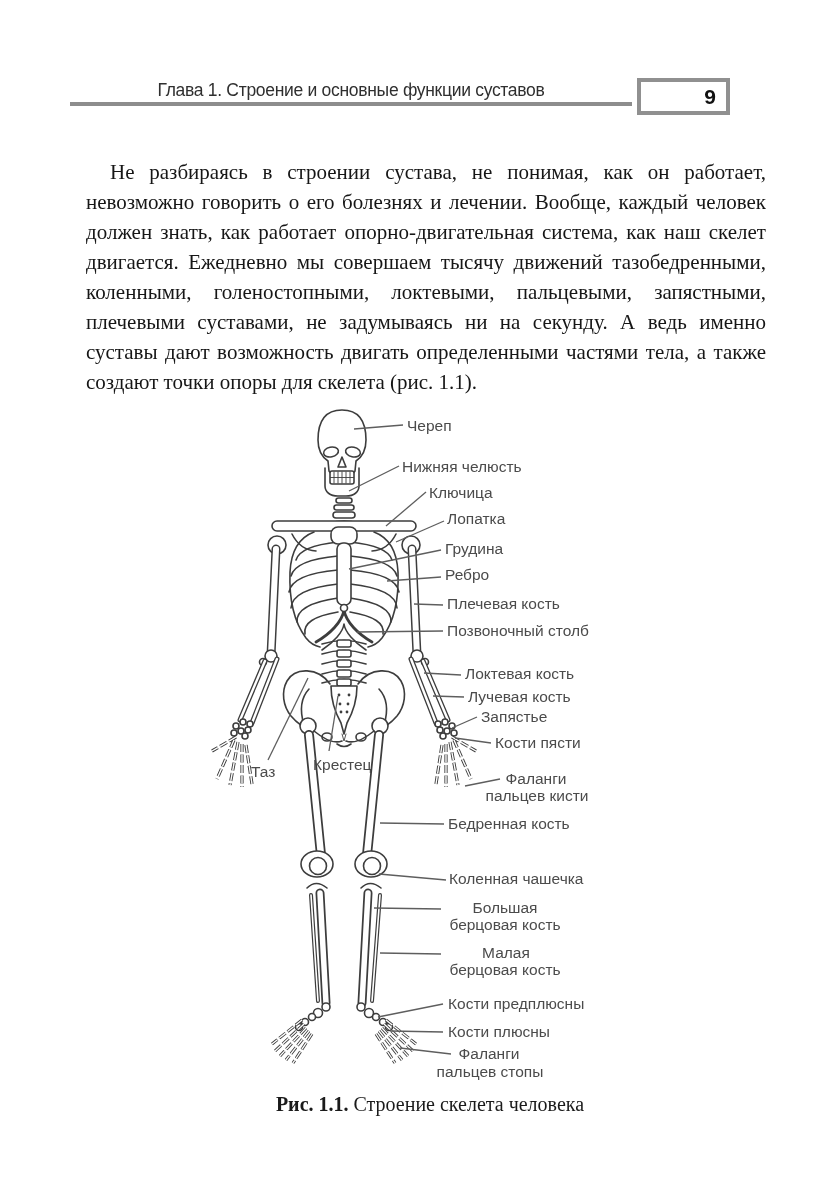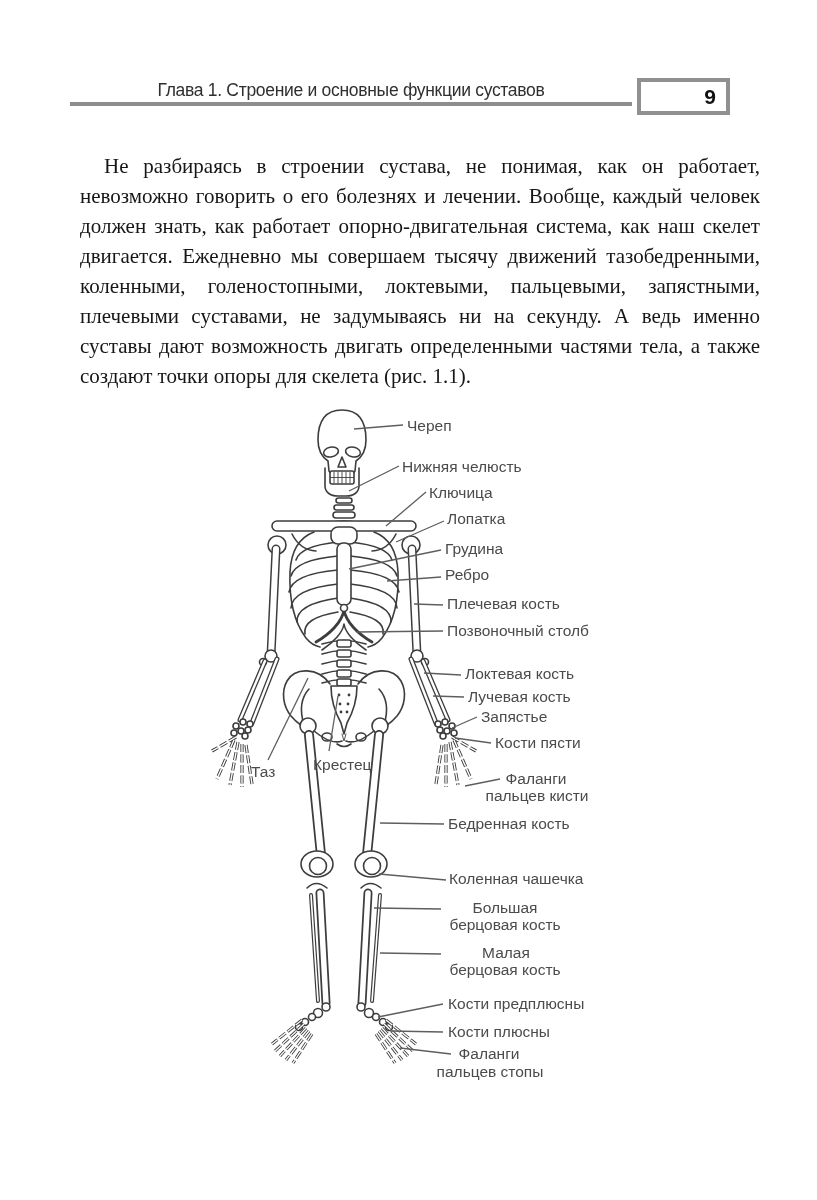--- a/index.html
+++ b/index.html
@@ -7,21 +7,21 @@
         font-family:"Liberation Serif", serif;}
   
   .chapter-title{position:absolute;top:80px;left:70px;width:562px;text-align:center;
         font-family:"Liberation Sans", sans-serif;font-size:17.5px;letter-spacing:-0.3px;color:#2f2f2f;}
   .header-rule{position:absolute;top:102px;left:70px;width:562px;height:4px;background:#8d8d8d;}
   .page-num-box{position:absolute;top:78px;left:637px;width:85px;height:29px;
         border:4px solid #909090;background:#ffffff;}
   .page-num{display:block;text-align:right;padding:1px 10px 0 0;
         font-family:"Liberation Sans", sans-serif;font-weight:bold;font-size:21px;color:#111111;line-height:28px;}
   
-  .body-par{position:absolute;top:141px;left:70px;width:680px;margin:10px;
+  .body-par{position:absolute;top:141px;left:70px;width:680px;margin:16px;
         font-size:21px;line-height:30px;text-align:justify;text-indent:24px;color:#161616;}
   
   .fig-svg{position:absolute;left:195px;top:405px;width:430px;height:685px;}
   .fig-caption{position:absolute;top:1093px;left:90px;width:680px;text-align:center;
         font-size:20px;color:#1a1a1a;}
   .fig-caption b{font-weight:bold;}
   
   .k{fill:none;stroke:#3d3d3d;stroke-width:1.6;stroke-linecap:round;stroke-linejoin:round;}
   .kf{fill:#ffffff;stroke:#3d3d3d;stroke-width:1.6;stroke-linecap:round;stroke-linejoin:round;}
   .d{stroke:#3d3d3d;fill:none;stroke-linecap:round;}
@@ -255,14 +255,18 @@
       <text class="lbl lblm" x="505" y="930">берцовая кость</text>
       <text class="lbl lblm" x="506" y="958">Малая</text>
       <text class="lbl lblm" x="505" y="975">берцовая кость</text>
       <text class="lbl" x="448" y="1009">Кости предплюсны</text>
       <text class="lbl" x="448" y="1037">Кости плюсны</text>
       <text class="lbl lblm" x="489" y="1059">Фаланги</text>
       <text class="lbl lblm" x="490" y="1077">пальцев стопы</text>
     </g>
   </svg>
 
+  <div class="fig-caption">
+    <b>Рис. 1.1.</b>
+    <span>Строение скелета человека</span>
+  </div>
 
 </div>
 
 </body></html>

